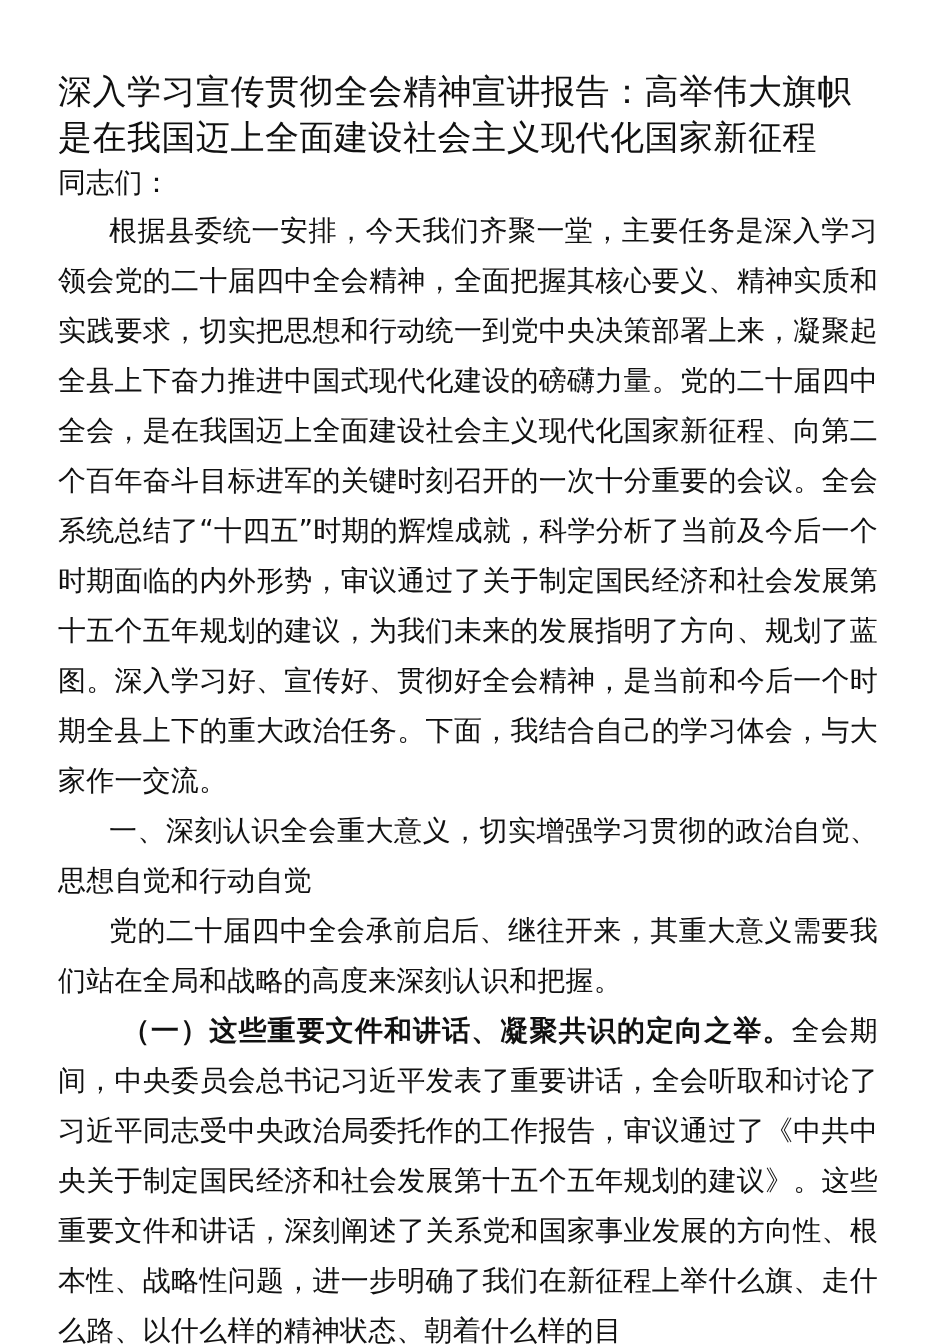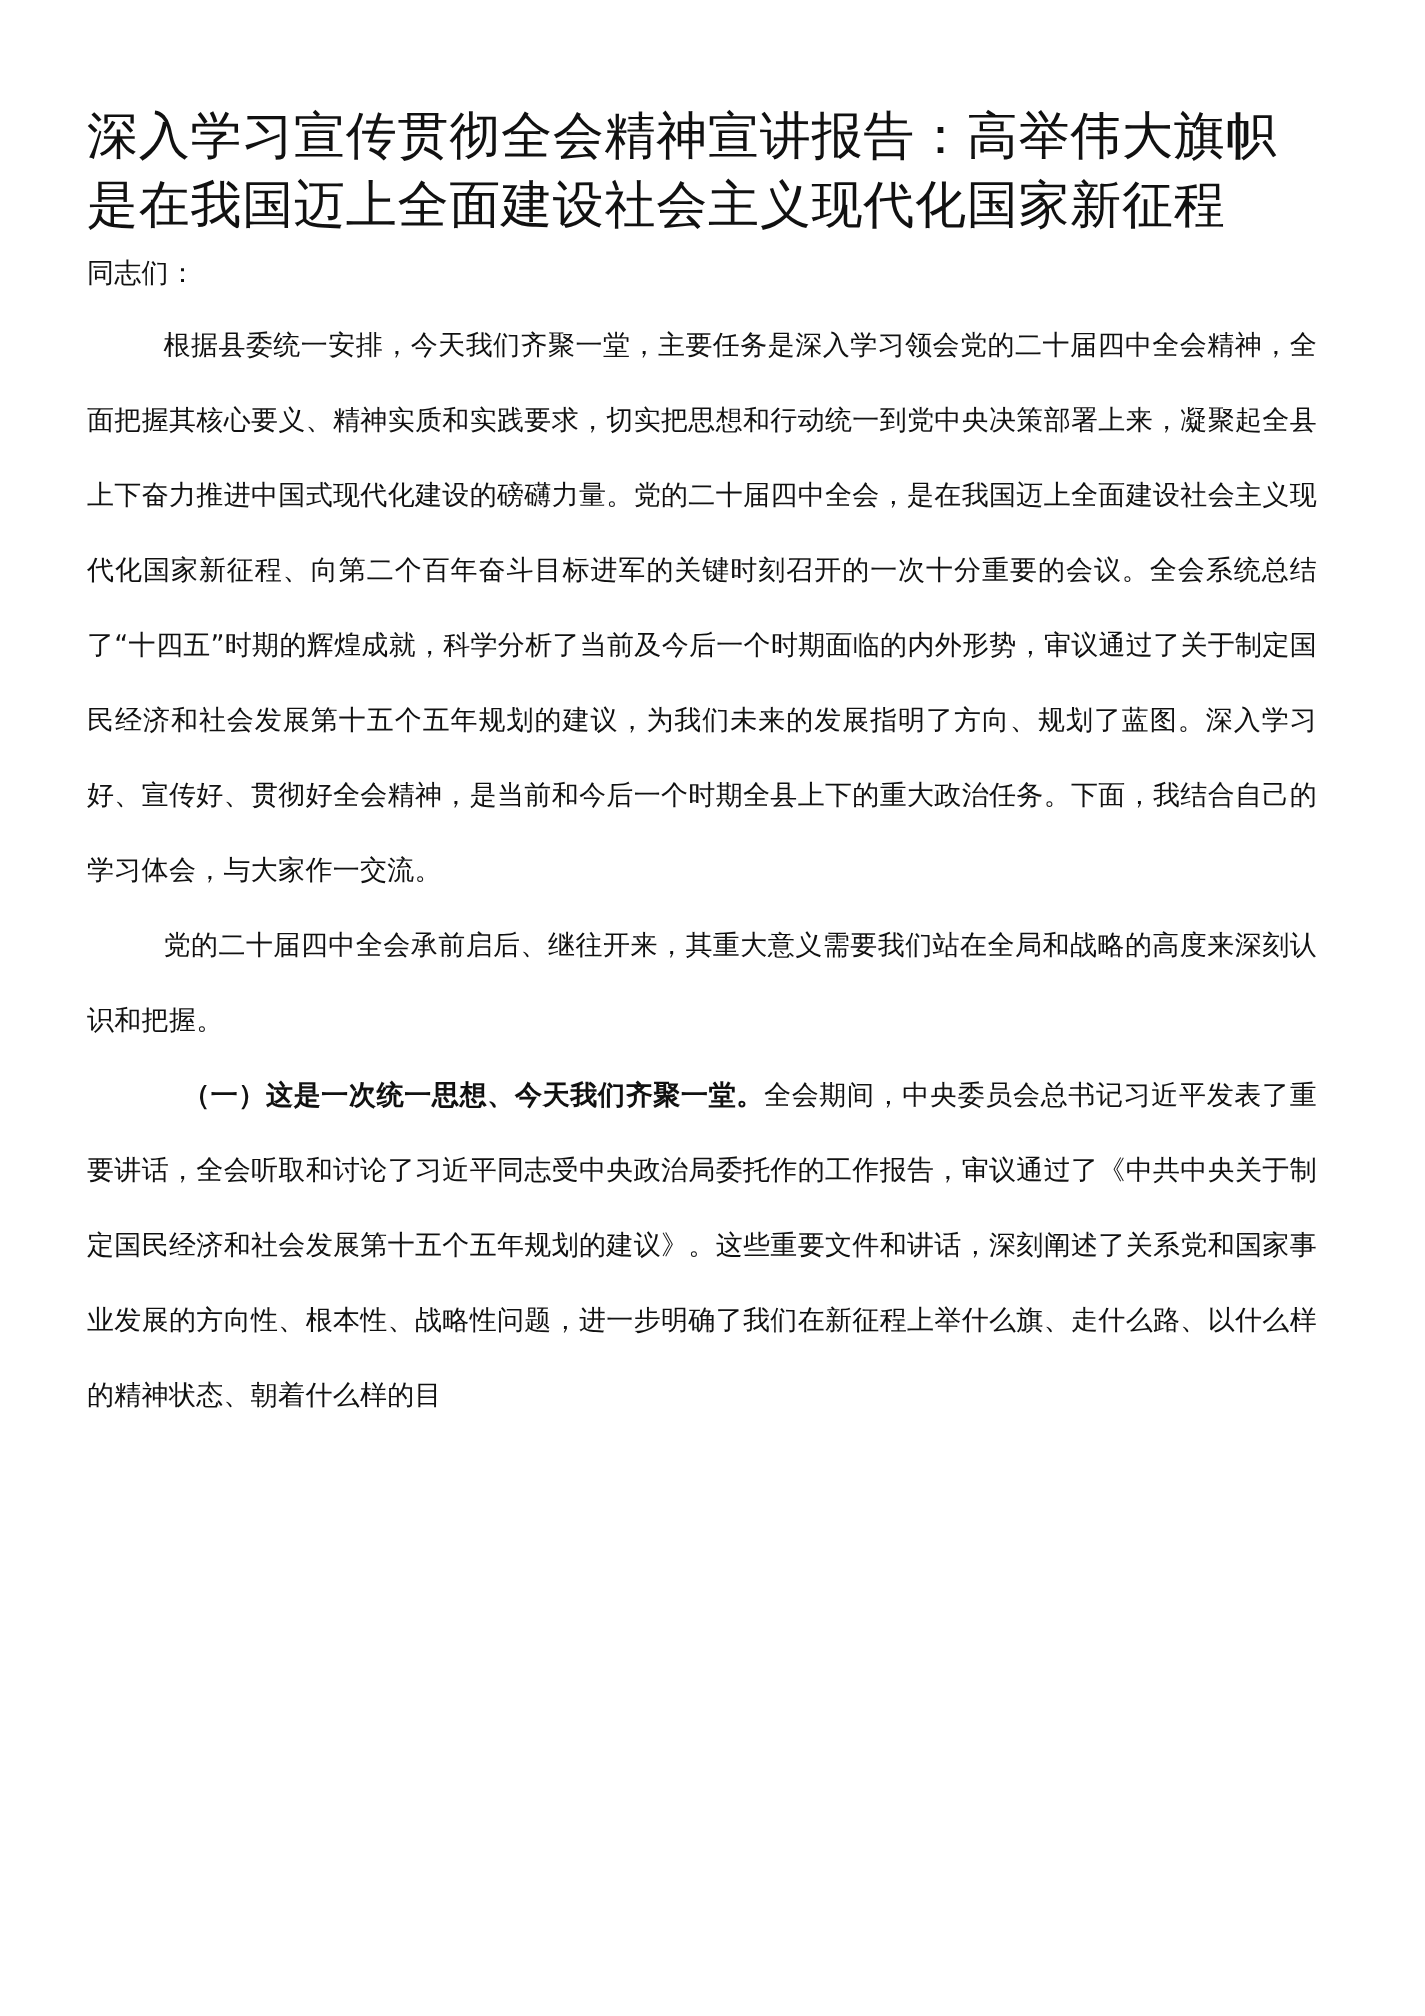--- a/index.html
+++ b/index.html
@@ -1,30 +1,31 @@
 <!DOCTYPE html>
 <html><head>
 <meta charset="utf-8">
 <style>
   html, body { margin: 0; padding: 0; background: #ffffff; }
   body { width: 950px; height: 1344px; overflow: hidden; position: relative;
          font-family: "DejaVu Sans", "Liberation Sans", sans-serif; color: #111111; }
   .page { position: absolute; left: 58px; top: 68px; width: 820px; }
   .title { font-size: 34px; line-height: 46px; text-align: left; letter-spacing: 0.5px;
            margin: 0; font-weight: normal; white-space: nowrap; }
-  .p { font-size: 18px; line-height: 50px; margin: 0; text-align: justify;
+  .p { font-size: 28px; line-height: 50px; margin: 0; text-align: justify;
        text-align-last: left; letter-spacing: 0.2px; }
   .indent { text-indent: 51px; }
   .salutation { margin-top: 0px; line-height: 46px; }
   .bold { font-weight: bold; }
   .sub-indent { text-indent: 64px; }
 </style>
 </head>
 <body>
 
 <div class="page">
   <h1 class="title">深入学习宣传贯彻全会精神宣讲报告：高举伟大旗帜</h1>
   <h1 class="title">是在我国迈上全面建设社会主义现代化国家新征程</h1>
   <p class="p salutation">同志们：</p>
   <p class="p indent">根据县委统一安排，今天我们齐聚一堂，主要任务是深入学习领会党的二十届四中全会精神，全面把握其核心要义、精神实质和实践要求，切实把思想和行动统一到党中央决策部署上来，凝聚起全县上下奋力推进中国式现代化建设的磅礴力量。党的二十届四中全会，是在我国迈上全面建设社会主义现代化国家新征程、向第二个百年奋斗目标进军的关键时刻召开的一次十分重要的会议。全会系统总结了“十四五”时期的辉煌成就，科学分析了当前及今后一个时期面临的内外形势，审议通过了关于制定国民经济和社会发展第十五个五年规划的建议，为我们未来的发展指明了方向、规划了蓝图。深入学习好、宣传好、贯彻好全会精神，是当前和今后一个时期全县上下的重大政治任务。下面，我结合自己的学习体会，与大家作一交流。</p>
+  <p class="p indent">一、深刻认识全会重大意义，切实增强学习贯彻的政治自觉、思想自觉和行动自觉</p>
   <p class="p indent">党的二十届四中全会承前启后、继往开来，其重大意义需要我们站在全局和战略的高度来深刻认识和把握。</p>
-  <p class="p sub-indent"><span class="bold">（一）这是一次统一思想、今天我们齐聚一堂。</span><span>全会期间，中央委员会总书记习近平发表了重要讲话，全会听取和讨论了习近平同志受中央政治局委托作的工作报告，审议通过了《中共中央关于制定国民经济和社会发展第十五个五年规划的建议》。这些重要文件和讲话，深刻阐述了关系党和国家事业发展的方向性、根本性、战略性问题，进一步明确了我们在新征程上举什么旗、走什么路、以什么样的精神状态、朝着什么样的目</span></p>
+  <p class="p sub-indent"><span class="bold">（一）这些重要文件和讲话、凝聚共识的定向之举。</span><span>全会期间，中央委员会总书记习近平发表了重要讲话，全会听取和讨论了习近平同志受中央政治局委托作的工作报告，审议通过了《中共中央关于制定国民经济和社会发展第十五个五年规划的建议》。这些重要文件和讲话，深刻阐述了关系党和国家事业发展的方向性、根本性、战略性问题，进一步明确了我们在新征程上举什么旗、走什么路、以什么样的精神状态、朝着什么样的目</span></p>
 </div>
 
 </body></html>

